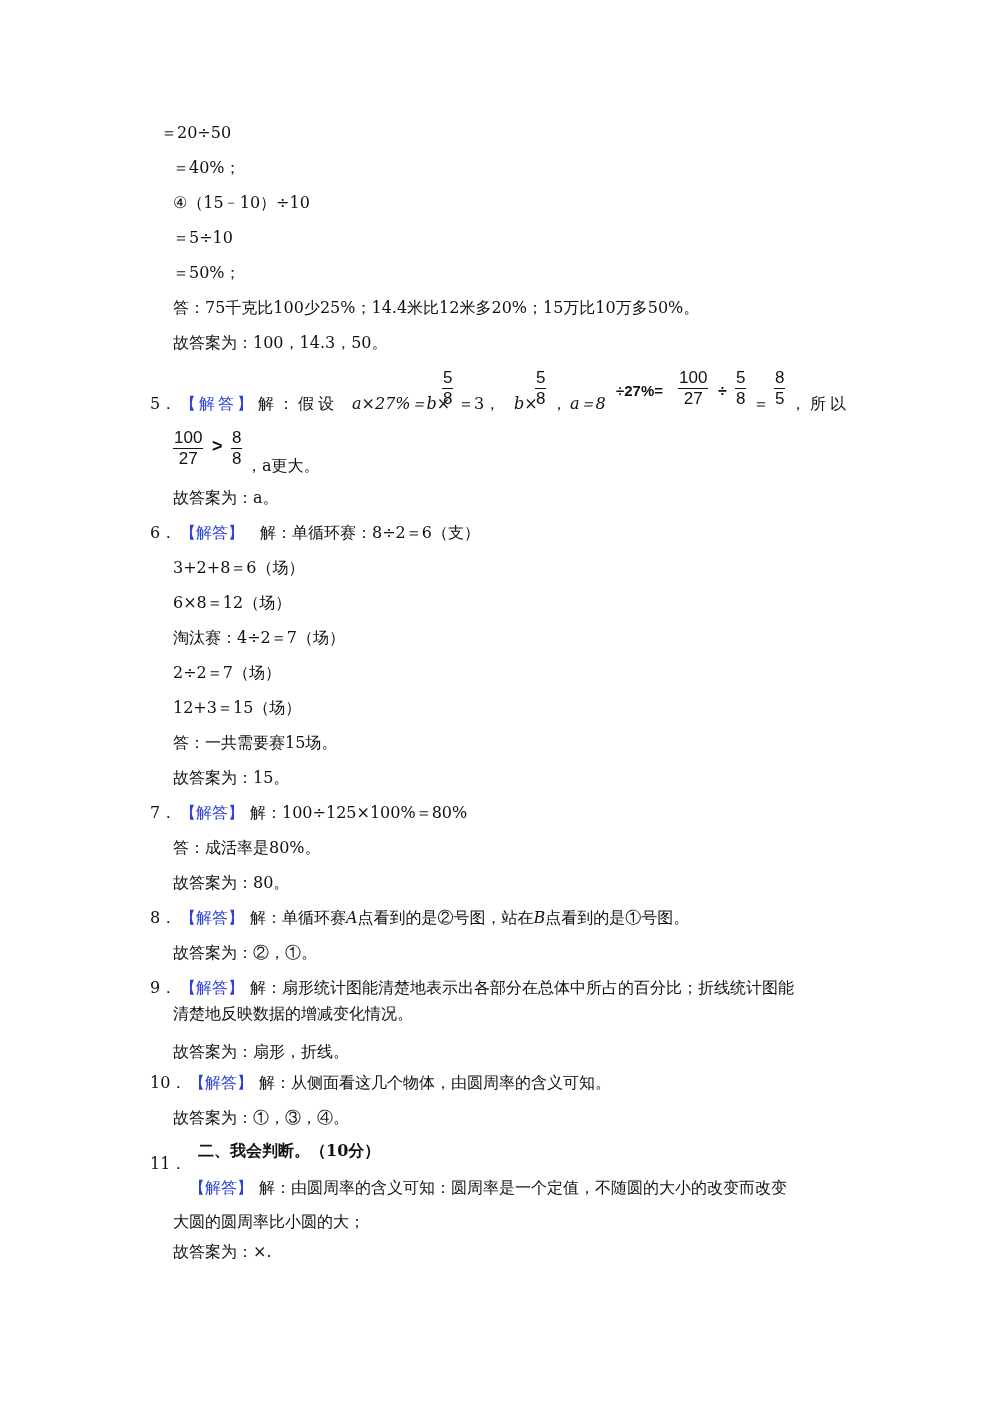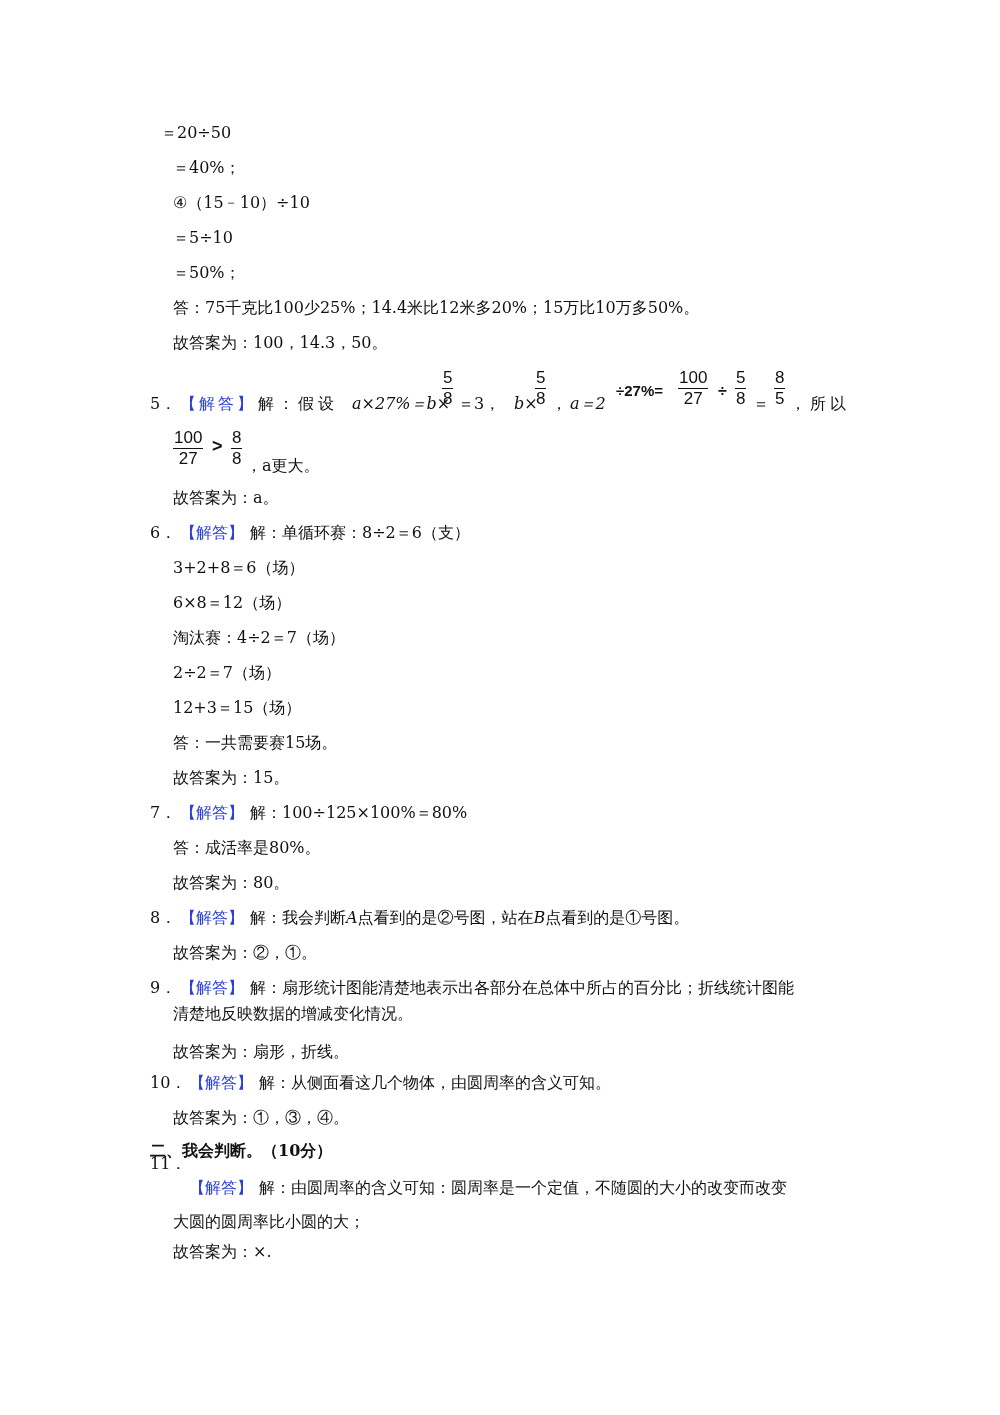--- a/index.html
+++ b/index.html
@@ -1,20 +1,20 @@
 <!DOCTYPE html>
 <html><head>
 <meta charset="utf-8">
 <style>
   html, body { margin:0; padding:0; background:#ffffff; }
   body { width:1000px; height:1415px; position:relative; overflow:hidden;
          font-family:"DejaVu Serif","Liberation Serif",serif; color:#111; }
   .ln { position:absolute; font-size:16px; line-height:20px; white-space:nowrap; }
   .blue { color:#2a3fd6; }
-  .bold { font-weight:bold; }
+  .bold { font-weight:bold;margin-left:48px; }
   .it { font-style:italic; }
   .frac { position:absolute; font-family:"Liberation Sans","DejaVu Sans",sans-serif; font-size:17px; text-align:center; }
   .frac .n { display:block; border-bottom:1.5px solid #111; line-height:20px; padding:0 1px; }
   .frac .d { display:block; line-height:20px; }
   .sans { font-family:"Liberation Sans","DejaVu Sans",sans-serif;font-weight:bold; }
 </style>
 </head>
 <body>
 
 <div class="ln" style="left:161px;top:123px">＝20÷50</div>
@@ -34,21 +34,21 @@
     <span class="n">5</span>
     <span class="d">8</span>
   </div>
   <div class="ln" style="left:458px;top:394px">＝3，</div>
   <div class="ln it" style="left:514px;top:394px">b×</div>
   <div class="frac" style="left:535px;top:368px">
     <span class="n">5</span>
     <span class="d">8</span>
   </div>
   <div class="ln" style="left:551px;top:394px">，</div>
-  <div class="ln it" style="left:570px;top:394px">a＝2</div>
+  <div class="ln it" style="left:570px;top:394px">a＝8</div>
   <div class="ln sans" style="left:616px;top:381px;font-size:15px">÷27%=</div>
   <div class="frac" style="left:678px;top:368px">
     <span class="n">100</span>
     <span class="d">27</span>
   </div>
   <div class="ln sans" style="left:718px;top:381px">÷</div>
   <div class="frac" style="left:735px;top:368px">
     <span class="n">5</span>
     <span class="d">8</span>
   </div>
@@ -68,42 +68,42 @@
     <span class="n">8</span>
     <span class="d">8</span>
   </div>
   <div class="ln" style="left:246px;top:456px">，a更大。</div>
   <div class="ln" style="left:173px;top:488px">故答案为：a。</div>
 </div>
 
 <div>
   <div class="ln" style="left:150px;top:523px">6．</div>
   <div class="ln blue" style="left:180px;top:523px">【解答】</div>
-  <div class="ln" style="left:250px;top:523px">解：单循环赛：8÷2＝6（支）</div>
+  <div class="ln" style="left:260px;top:523px">解：单循环赛：8÷2＝6（支）</div>
   <div class="ln" style="left:173px;top:558px">3+2+8＝6（场）</div>
   <div class="ln" style="left:173px;top:593px">6×8＝12（场）</div>
   <div class="ln" style="left:173px;top:628px">淘汰赛：4÷2＝7（场）</div>
   <div class="ln" style="left:173px;top:663px">2÷2＝7（场）</div>
   <div class="ln" style="left:173px;top:698px">12+3＝15（场）</div>
   <div class="ln" style="left:173px;top:733px">答：一共需要赛15场。</div>
   <div class="ln" style="left:173px;top:768px">故答案为：15。</div>
 </div>
 
 <div>
   <div class="ln" style="left:150px;top:803px">7．</div>
   <div class="ln blue" style="left:180px;top:803px">【解答】</div>
   <div class="ln" style="left:250px;top:803px">解：100÷125×100%＝80%</div>
   <div class="ln" style="left:173px;top:838px">答：成活率是80%。</div>
   <div class="ln" style="left:173px;top:873px">故答案为：80。</div>
 </div>
 
 <div>
   <div class="ln" style="left:150px;top:908px">8．</div>
   <div class="ln blue" style="left:180px;top:908px">【解答】</div>
-  <div class="ln" style="left:250px;top:908px"><span>解：我会判断</span><span class="it">A</span><span>点看到的是②号图，站在</span><span class="it">B</span><span>点看到的是①号图。</span></div>
+  <div class="ln" style="left:250px;top:908px"><span>解：单循环赛</span><span class="it">A</span><span>点看到的是②号图，站在</span><span class="it">B</span><span>点看到的是①号图。</span></div>
   <div class="ln" style="left:173px;top:943px">故答案为：②，①。</div>
 </div>
 
 <div>
   <div class="ln" style="left:150px;top:978px">9．</div>
   <div class="ln blue" style="left:180px;top:978px">【解答】</div>
   <div class="ln" style="left:250px;top:978px">解：扇形统计图能清楚地表示出各部分在总体中所占的百分比；折线统计图能</div>
   <div class="ln" style="left:173px;top:1004px">清楚地反映数据的增减变化情况。</div>
   <div class="ln" style="left:173px;top:1042px">故答案为：扇形，折线。</div>
 </div>

